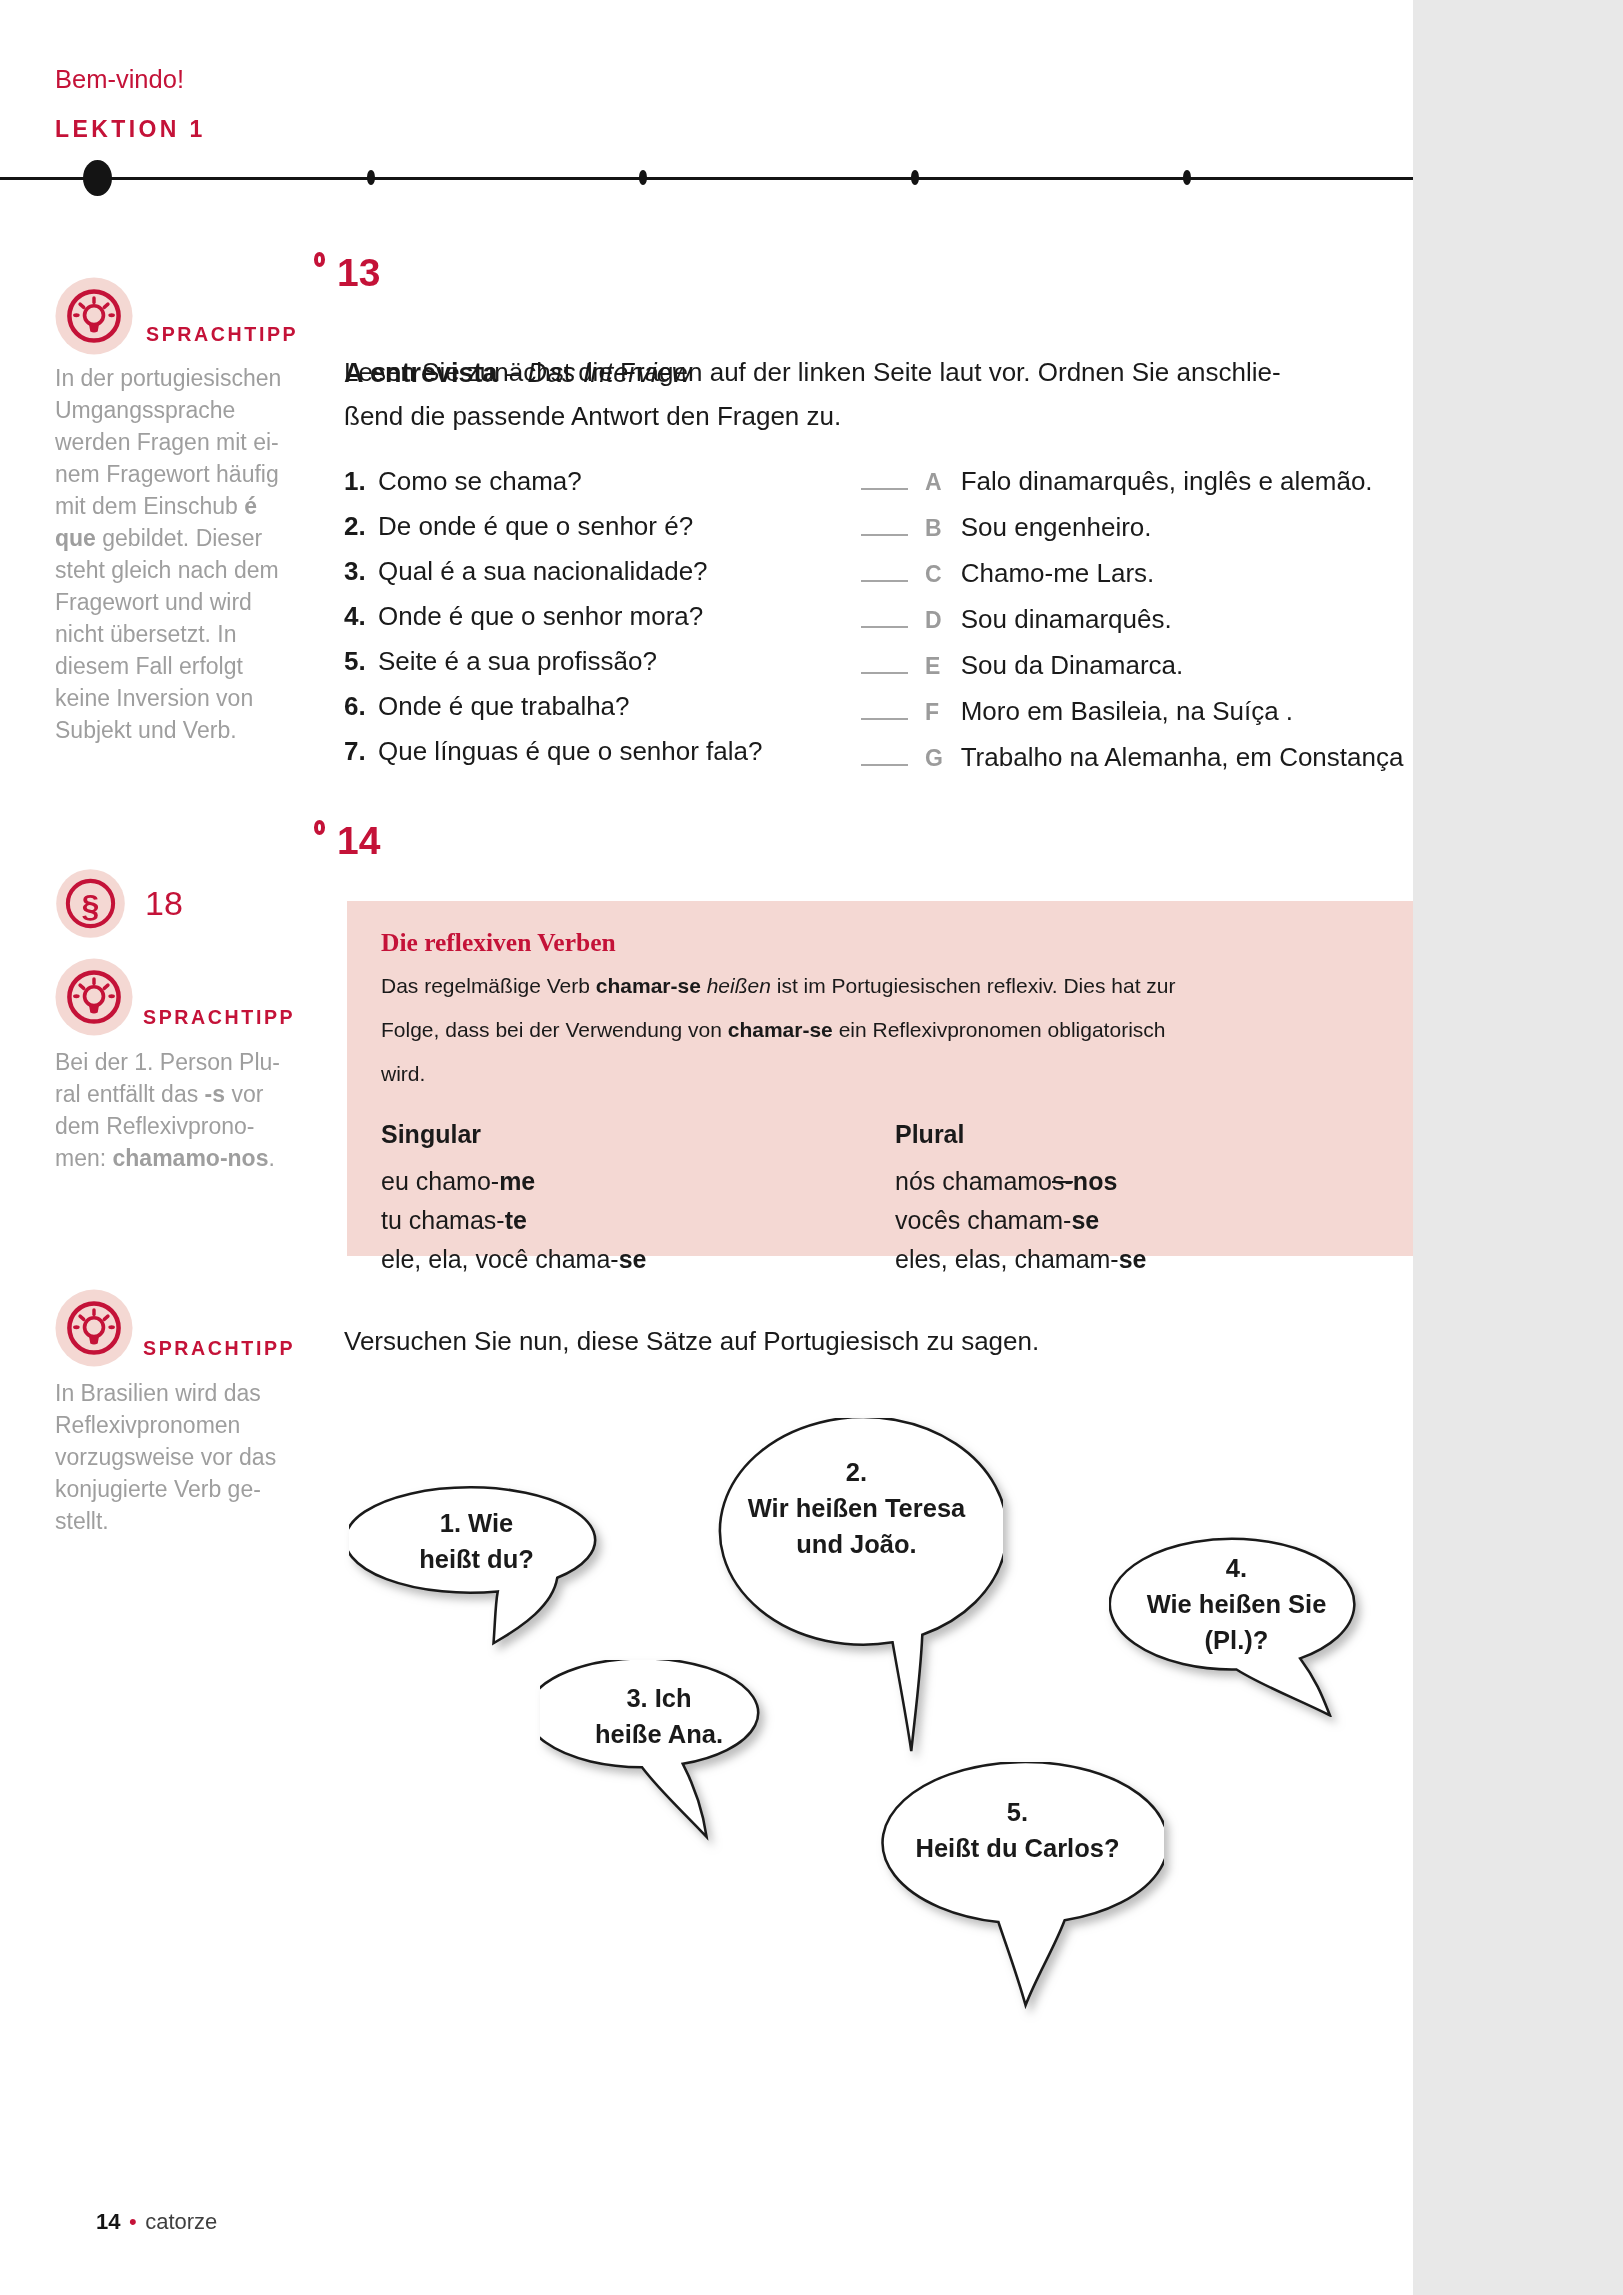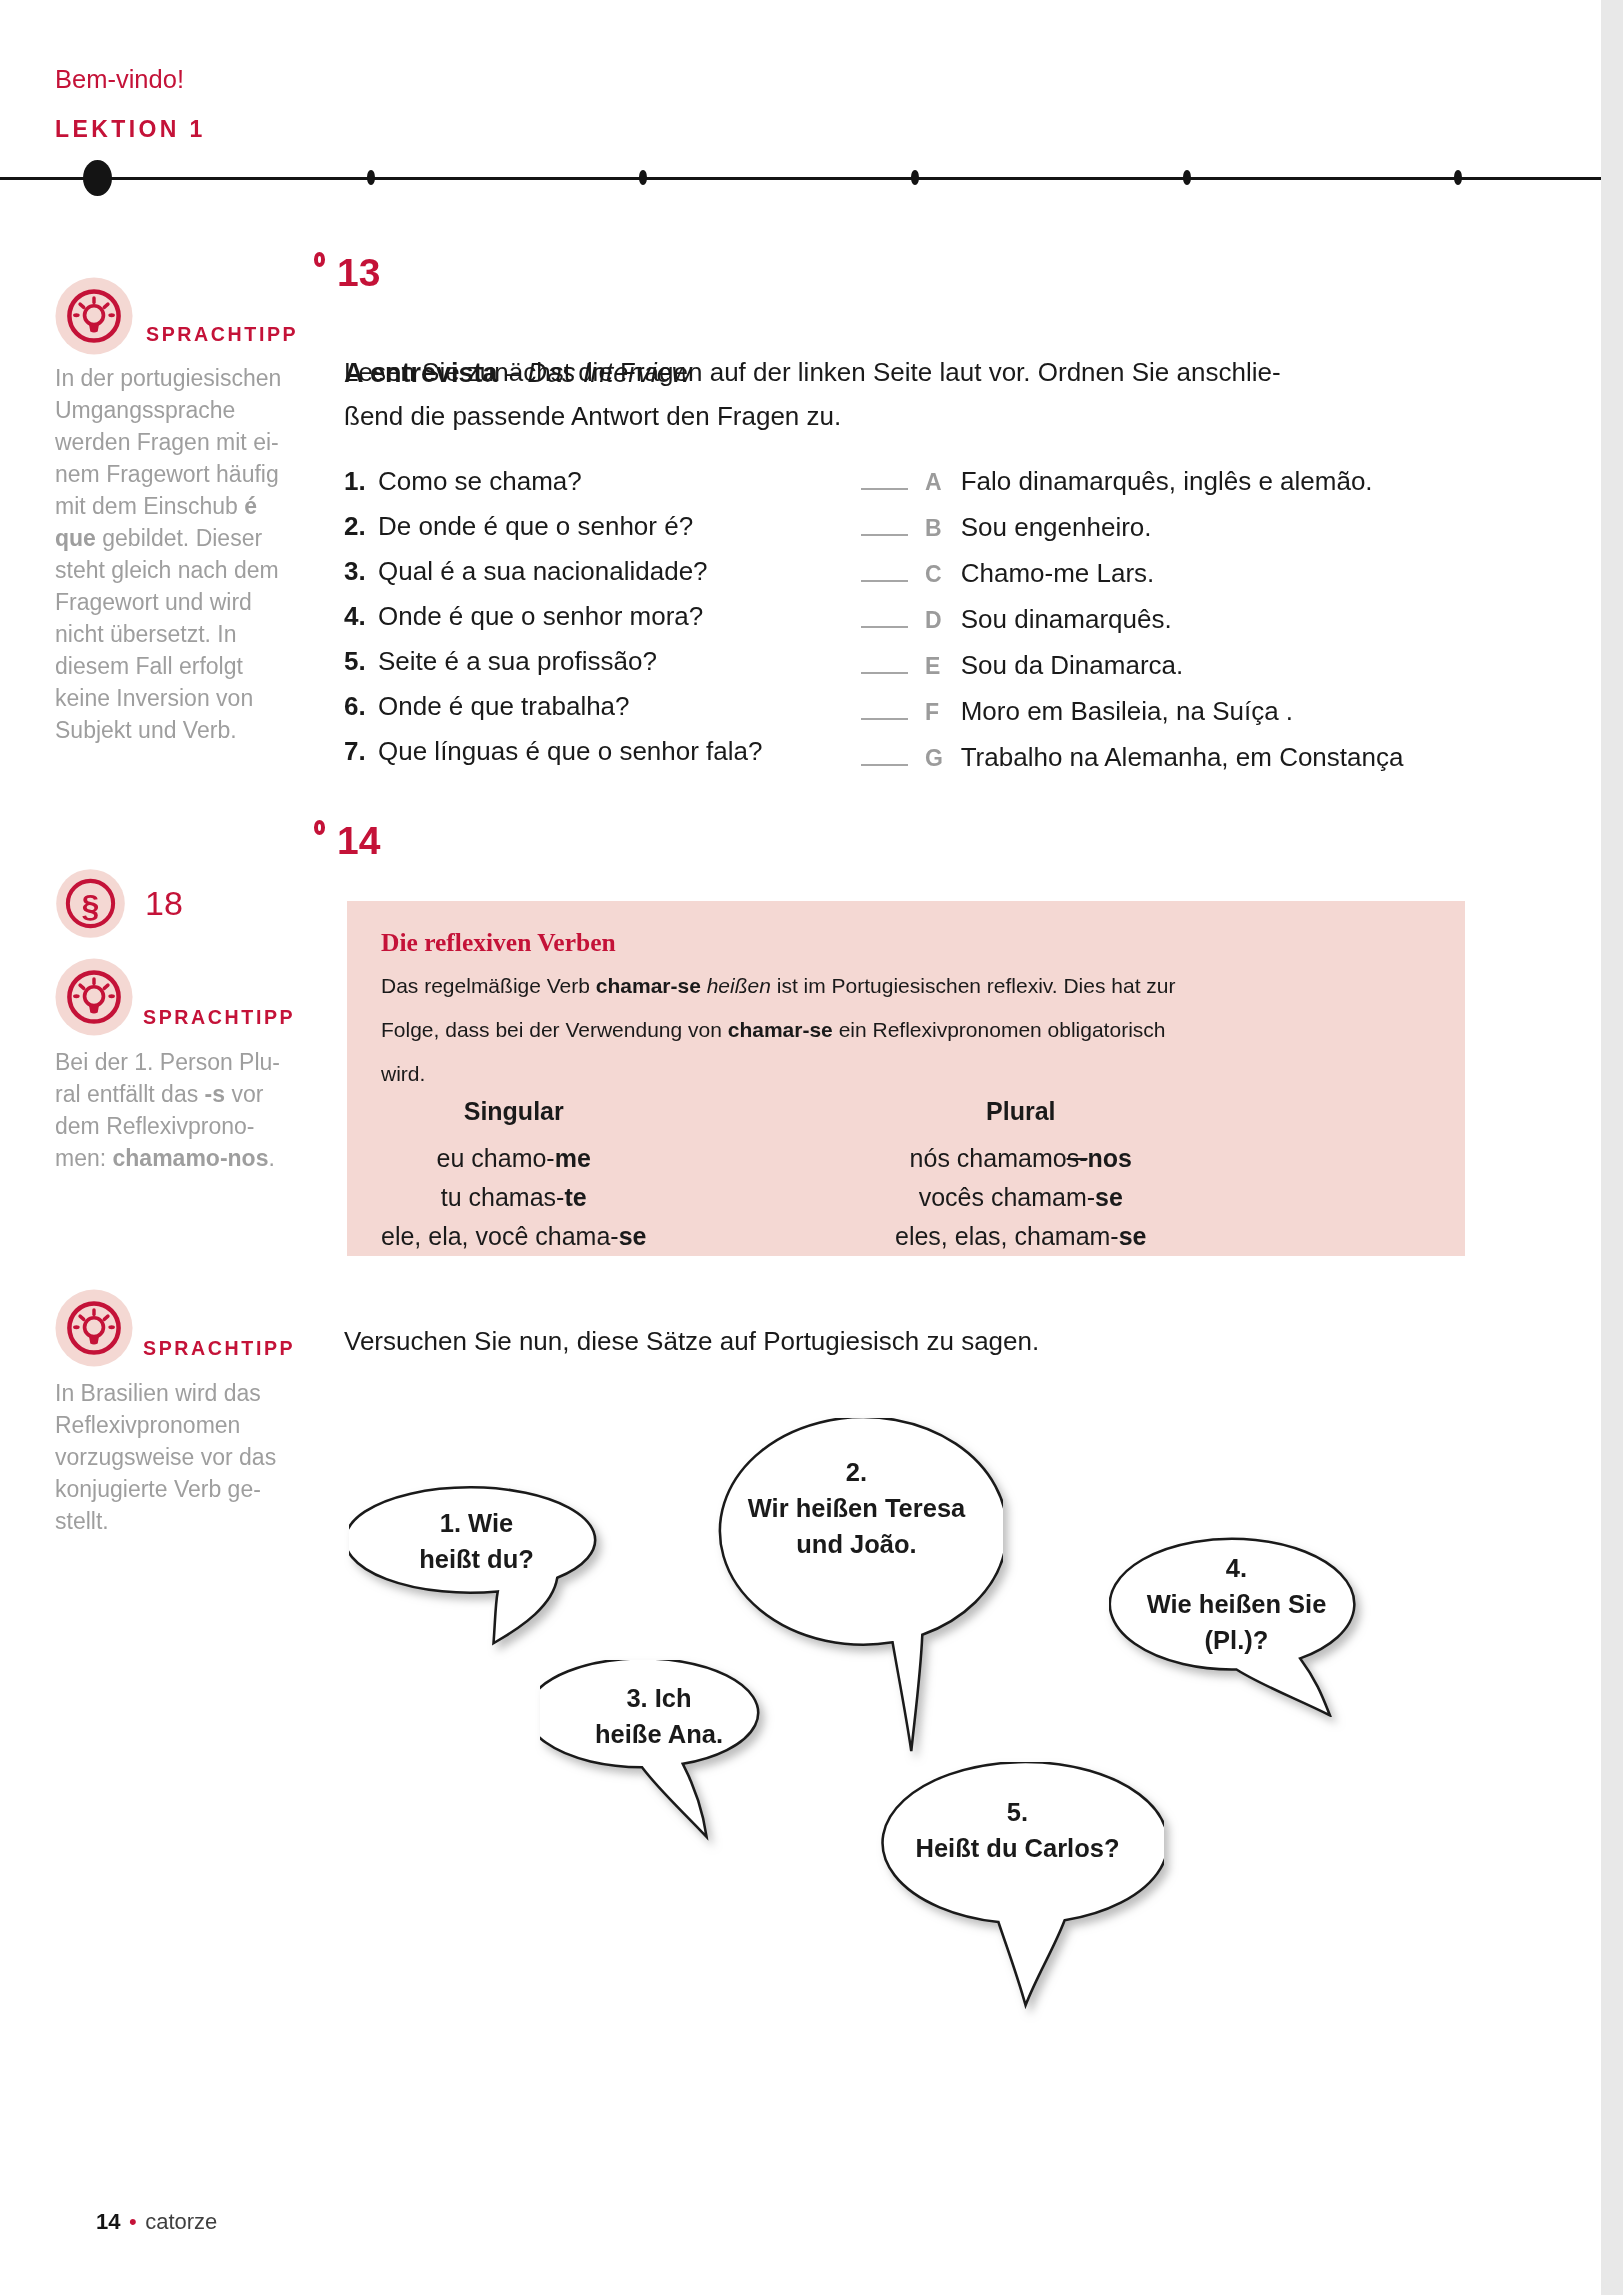--- a/index.html
+++ b/index.html
@@ -4,21 +4,21 @@
 <style>
   :root{
     --red:#C41238;
     --pink:#F4D8D3;
     --gray:#9E9E9E;
     --dark:#1A1A1A;
   }
   *{box-sizing:border-box;margin:0;padding:0;}
   html,body{background:#e8e8e8;}
   .page{
-    position:relative;width:1601px;height:2295px;background:#ffffff;
+    position:relative;width:1413px;height:2295px;background:#ffffff;
     font-family:"Liberation Sans", sans-serif;color:var(--dark);overflow:hidden;
   }
   .abs{position:absolute;}
 
   
   .eyebrow{left:55px;top:65px;font-size:25.5px;color:var(--red);}
   .lesson{left:55px;top:116px;font-size:23px;font-weight:bold;letter-spacing:3.4px;color:var(--red);}
   .rule{left:0;top:177px;width:1623px;height:2.6px;background:#141414;}
   .dot-big{left:83px;top:160px;width:29px;height:36px;border-radius:50%;background:#141414;}
   .dot-small{width:7.7px;height:14.5px;border-radius:50%;background:#141414;top:170px;}
@@ -46,21 +46,21 @@
   .q-num{display:inline-block;width:34px;font-weight:bold;}
   .a-col{left:861px;top:459px;}
   .a-row{line-height:45px;white-space:nowrap;font-size:26px;}
   .a-blank{display:inline-block;width:47px;border-bottom:2.6px solid #a6a6a6;height:5.1px;margin-right:17px;}
   .a-letter{display:inline-block;width:25.5px;font-weight:bold;color:#9b9b9b;font-size:23px;margin-right:10.2px;}
 
   
   .gram-box{left:347px;top:901px;width:1118px;height:355px;background:var(--pink);}
   .gram-title{left:34px;top:27px;font-size:25.5px;font-weight:bold;color:var(--red);font-family:Liberation Serif, serif;}
   .gram-intro{left:34px;top:63px;font-size:21px;line-height:44px;white-space:pre-line;width:1054px;}
-  .conj-col{top:195px;text-align:center;}
+  .conj-col{top:218px;}
   .conj-head{font-size:25px;font-weight:bold;line-height:31px;margin-bottom:12px;}
   .conj-row{font-size:25px;line-height:39px;white-space:pre;}
 
   .prompt{left:344px;top:1326px;font-size:26px;}
 
   
   .bubble{filter:drop-shadow(5.1px 6.8px 4.3px rgba(125,125,125,0.5));}
   .bubble svg{position:absolute;left:0;top:0;}
   .bubble-path{fill:#ffffff;stroke:#1a1a1a;stroke-width:3px;}
   .bubble-text{

